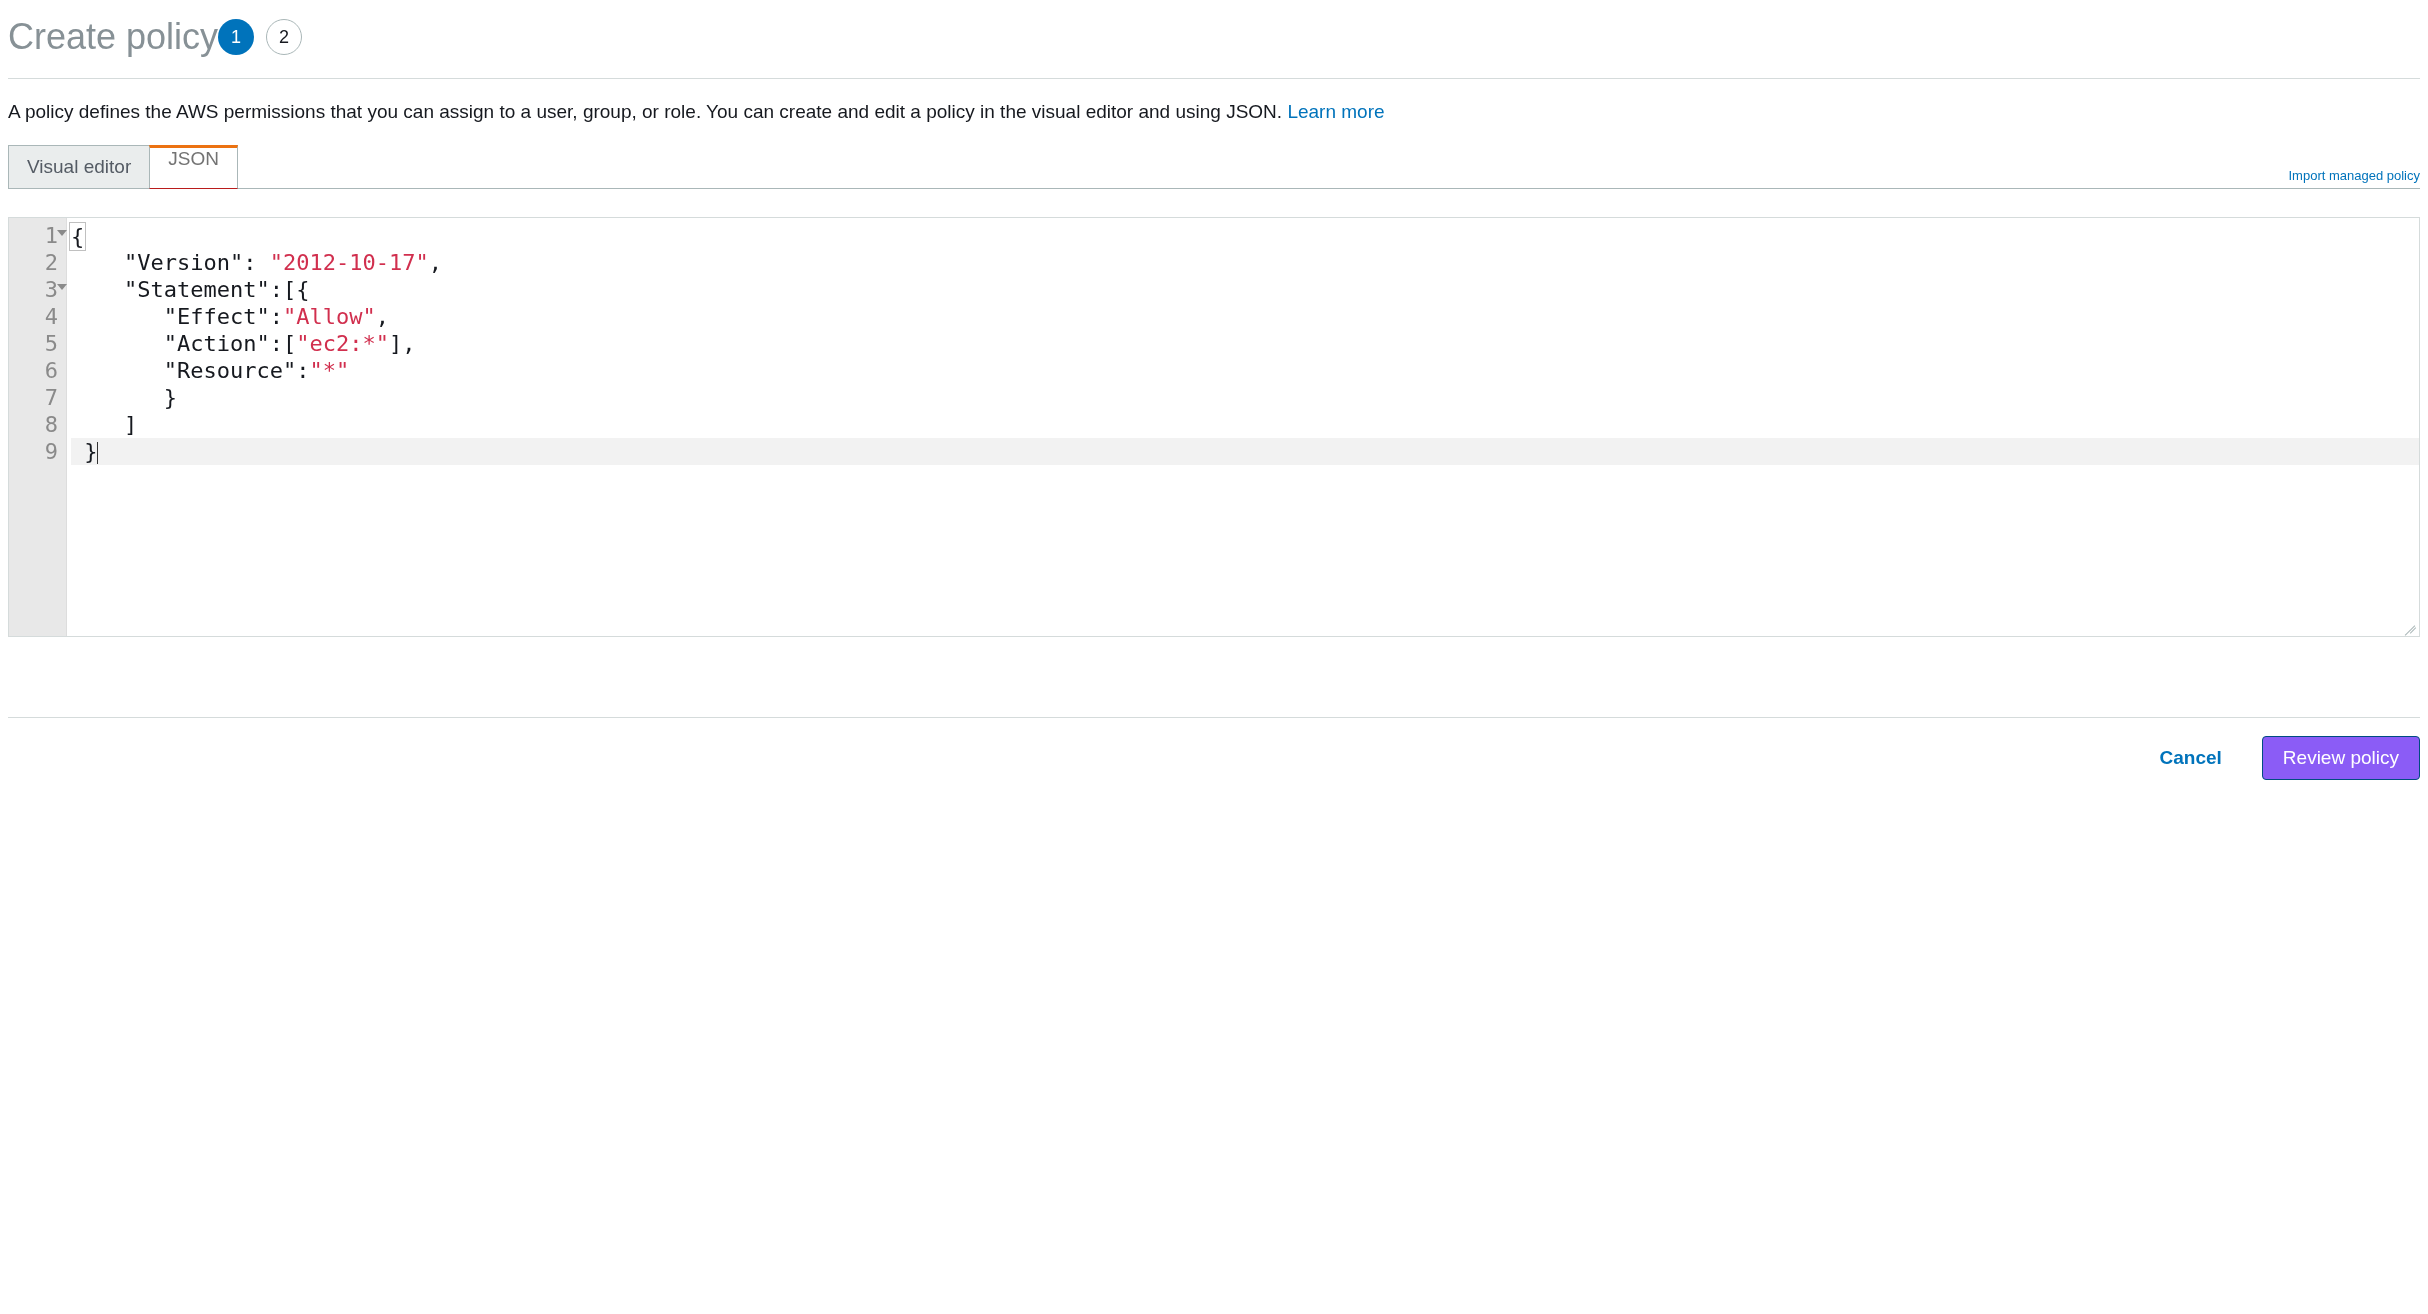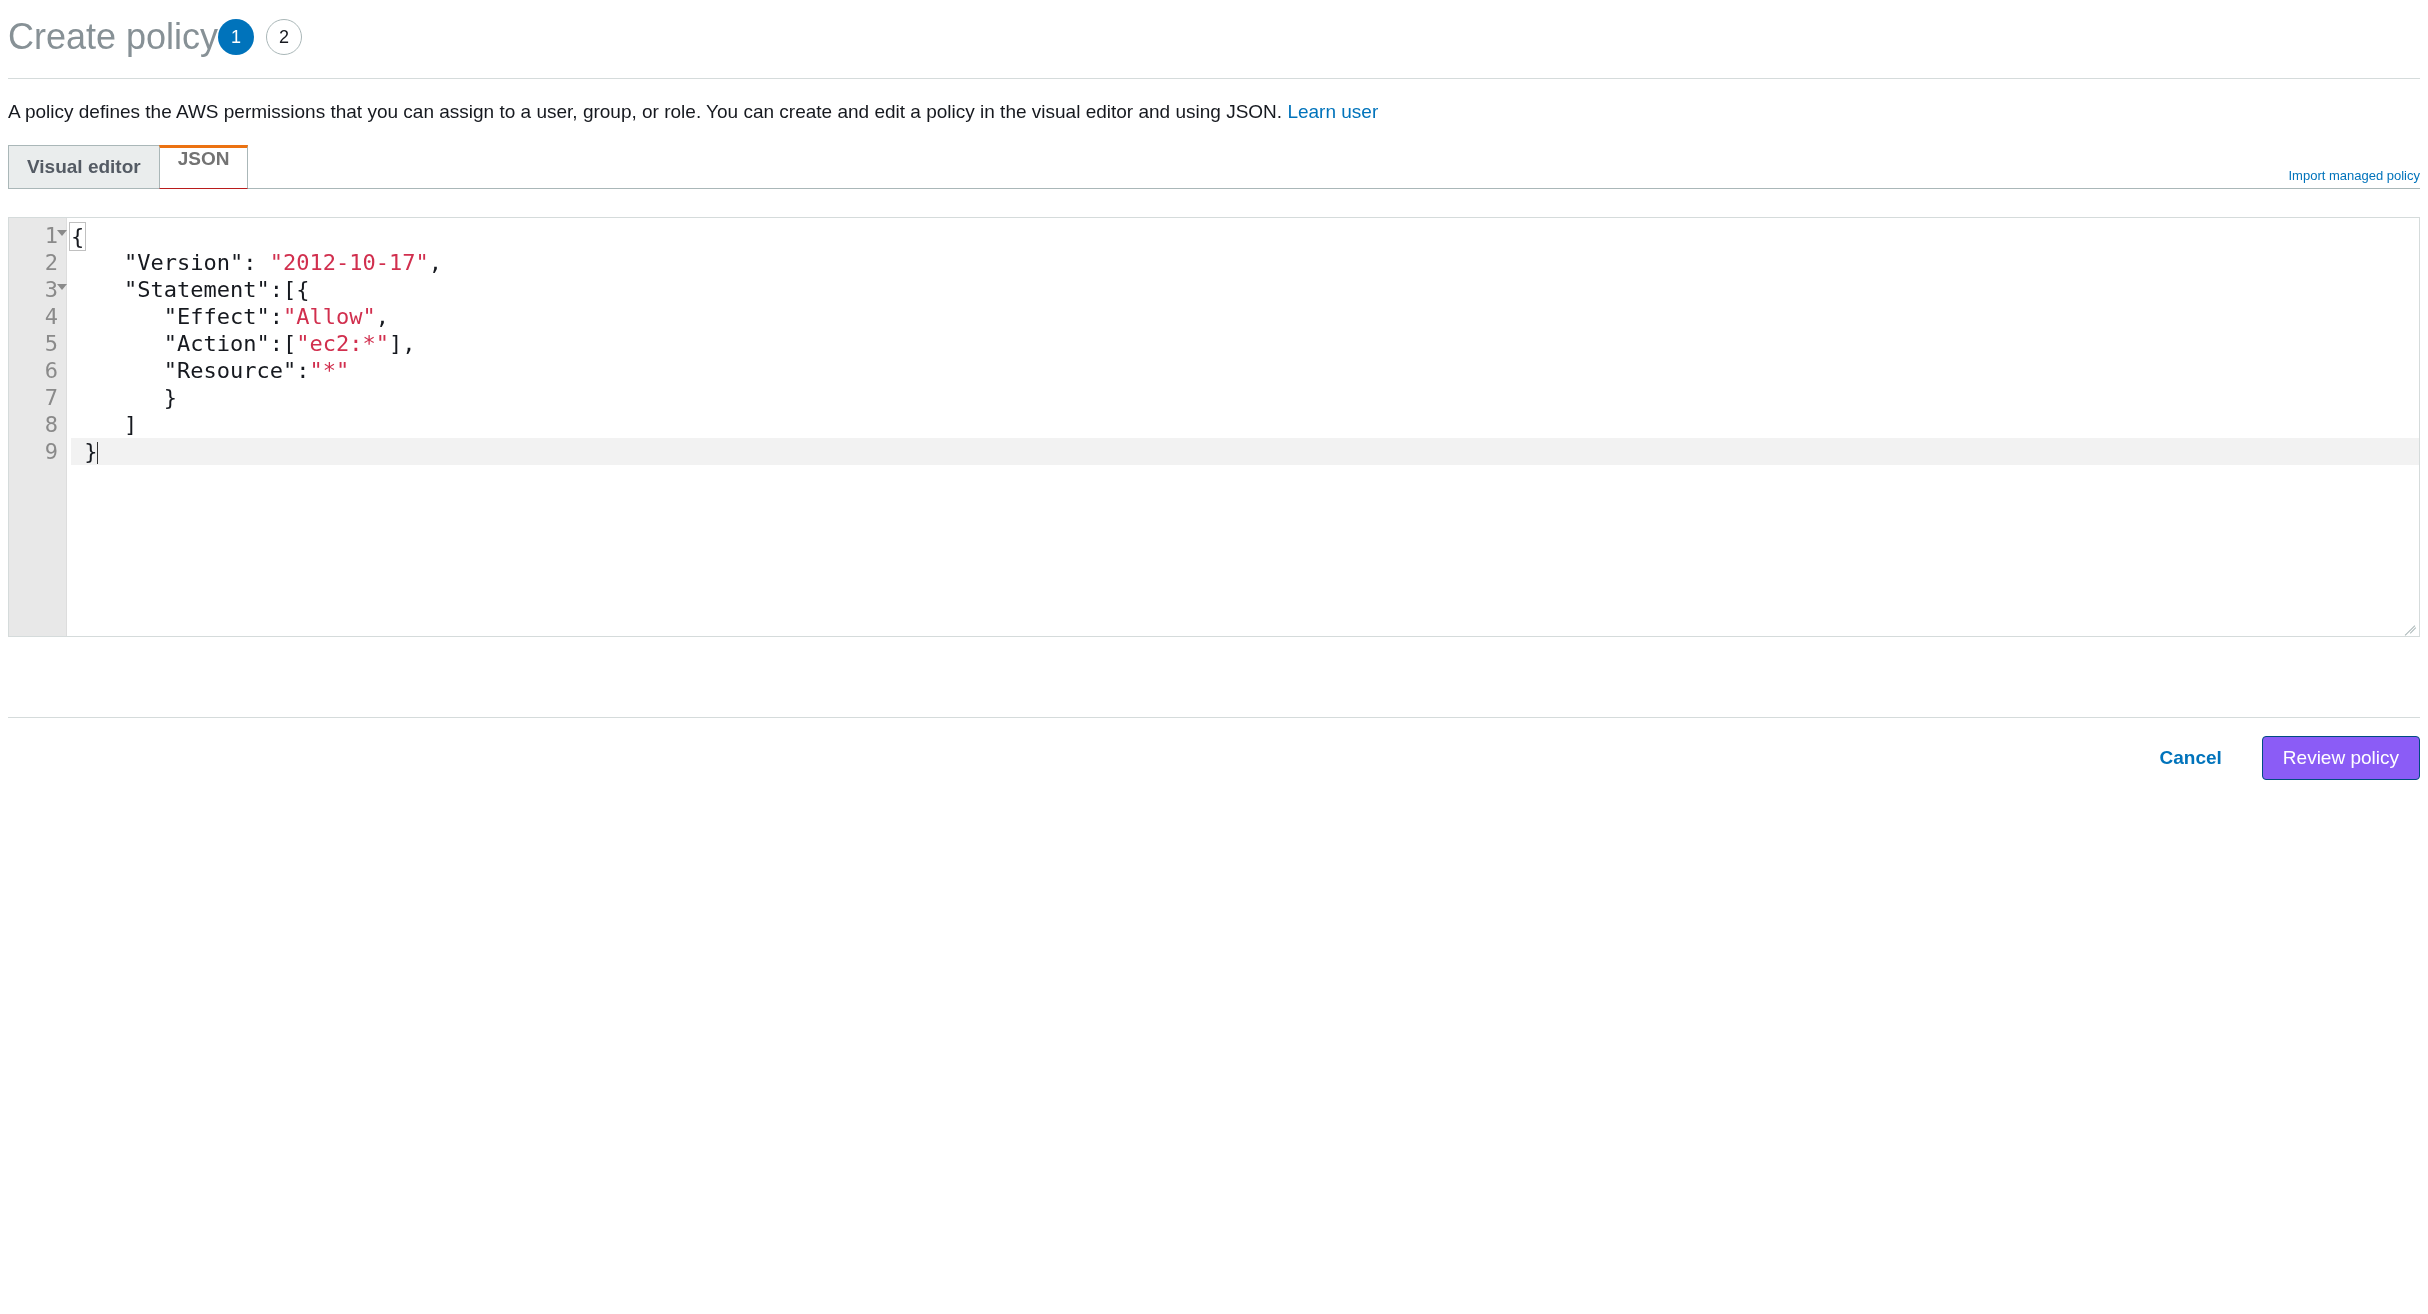--- a/index.html
+++ b/index.html
@@ -8,21 +8,21 @@
     .page-title { font-size: 36px; font-weight: 400; color: #879196; }
     .steps { display: flex; gap: 12px; align-items: center; }
     .step { width: 36px; height: 36px; border-radius: 50%; display: flex; align-items: center; justify-content: center; font-size: 18px; font-weight: 400; }
     .step.active { background: #0073bb; color: #fff; }
     .step.inactive { background: #fff; color: #16191f; border: 1px solid #aab7b8; }
     .hr { border: none; border-top: 1px solid #d5dbdb; margin: 0; }
     .desc-row { padding: 22px 0 22px 0; font-size: 19px; color: #16191f; }
     .link { color: #0073bb; text-decoration: none; cursor: pointer; }
     .tabs-row { display: flex; align-items: flex-end; justify-content: space-between; position: relative; }
     .tabs { display: flex; }
-    .tab { padding: 10px 18px; font-size: 19px; font-weight: 700; color: #545b64; border: 1px solid #aab7b8; border-bottom: 1px solid #aab7b8; background: #eaeded; cursor: pointer; position: relative; }
+    .tab { padding: 10px 18px; font-size: 19px; font-weight: 400; color: #545b64; border: 1px solid #aab7b8; border-bottom: 1px solid #aab7b8; background: #eaeded; cursor: pointer; position: relative; }
     .tab.active { background: #fff; border-top: 3px solid #ec7211; border-bottom: 1px solid #b91c1c; padding-top: 0; color: #737373; }
     .tab + .tab { margin-left: -1px; }
     .tabs-underline { position: absolute; left: 0; right: 0; bottom: 0; height: 1px; background: #aab7b8; z-index: -1; }
     .import-link { font-size: 13px; color: #0073bb; cursor: pointer; padding-bottom: 6px; }
     .editor-wrap { margin-top: 28px; border: 1px solid #d5dbdb; height: 420px; display: flex; font-family: "Menlo", "Monaco", "Consolas", monospace; font-size: 22px; line-height: 27px; position: relative; }
     .gutter { width: 58px; background: #e8e8e8; border-right: 1px solid #ddd; padding-top: 4px; text-align: right; color: #8a8a8a; user-select: none; flex-shrink: 0; }
     .gutter .gln { padding-right: 8px; height: 27px; position: relative; }
     .fold { position: absolute; right: -1px; top: 8px; width: 0; height: 0; border-left: 5px solid transparent; border-right: 5px solid transparent; border-top: 6px solid #8a8a8a; display: inline-block; }
     .code-area { flex: 1; padding: 4px 0 0 4px; position: relative; overflow: hidden; }
     .code-line { height: 27px; white-space: pre; }
@@ -47,21 +47,21 @@
   <h1 class="page-title">Create policy</h1>
   <div class="steps">
     <div class="step active">1</div>
     <div class="step inactive">2</div>
   </div>
 </div>
 
 <hr class="hr">
 
 <div class="desc-row">
-  <span>A policy defines the AWS permissions that you can assign to a user, group, or role. You can create and edit a policy in the visual editor and using JSON. </span><a class="link">Learn user</a>
+  <span>A policy defines the AWS permissions that you can assign to a user, group, or role. You can create and edit a policy in the visual editor and using JSON. </span><a class="link">Learn more</a>
 </div>
 
 <div class="tabs-row">
   <div class="tabs">
     <div class="tab">Visual editor</div>
     <div class="tab active">JSON</div>
   </div>
   <span class="import-link">Import managed policy</span>
   <div class="tabs-underline"></div>
 </div>

